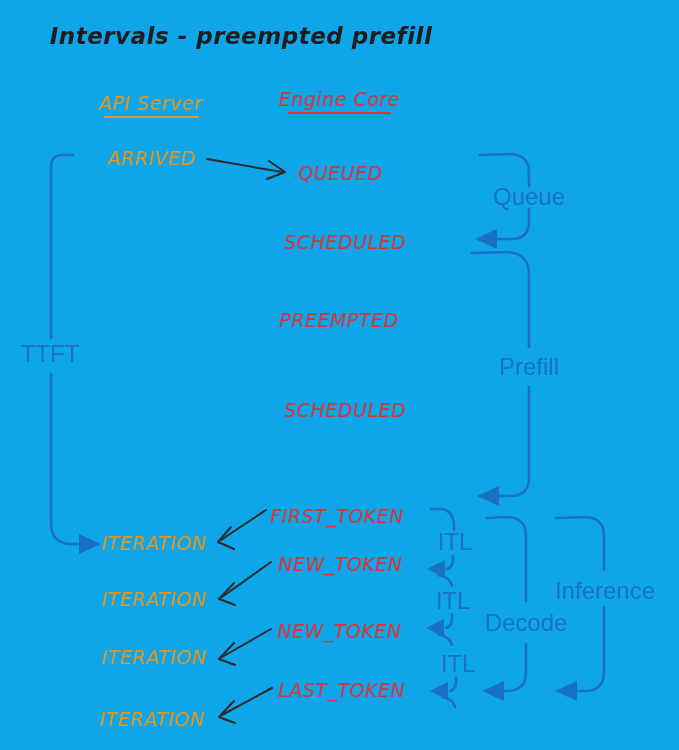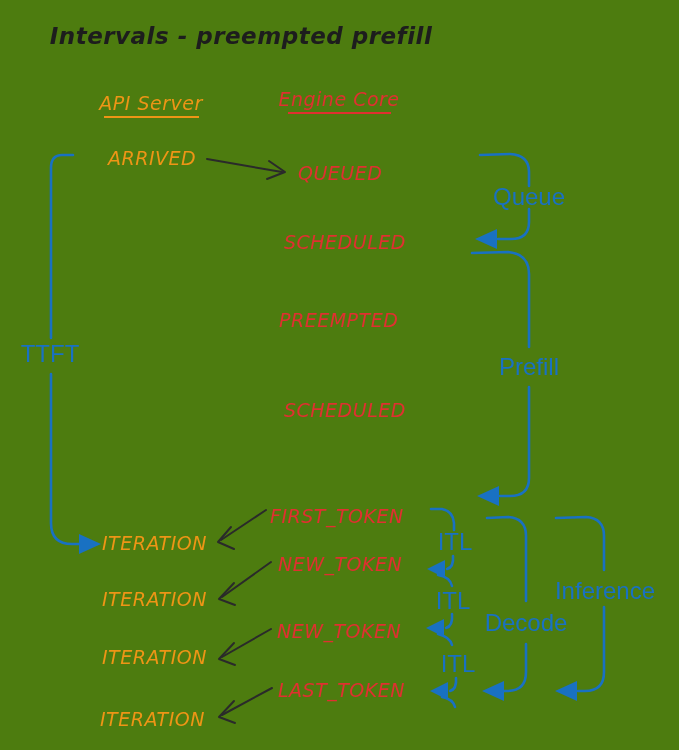--- a/index.html
+++ b/index.html
@@ -4,21 +4,21 @@
 <style>
   html, body {
     margin: 0;
     padding: 0;
     background: #ffffff;
   }
   .canvas {
     position: relative;
     width: 679px;
     height: 750px;
-    background: #4d7c0f;
+    background: #0ea5e9;
     overflow: hidden;
   }
   svg { display: block; }
 
   
   .hand {
     font-family: "DejaVu Sans", sans-serif;
     font-style: italic;
   }
   .t-title {

